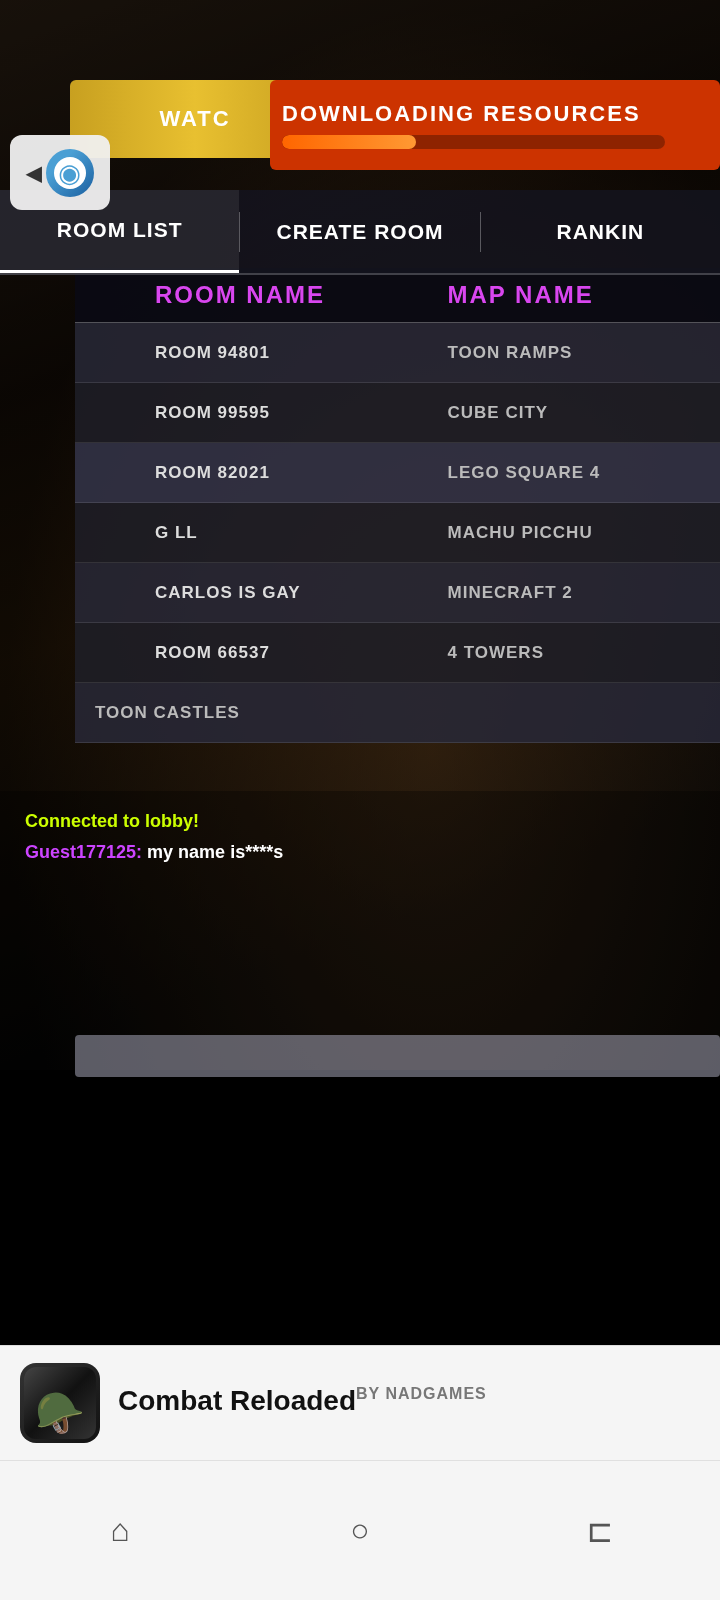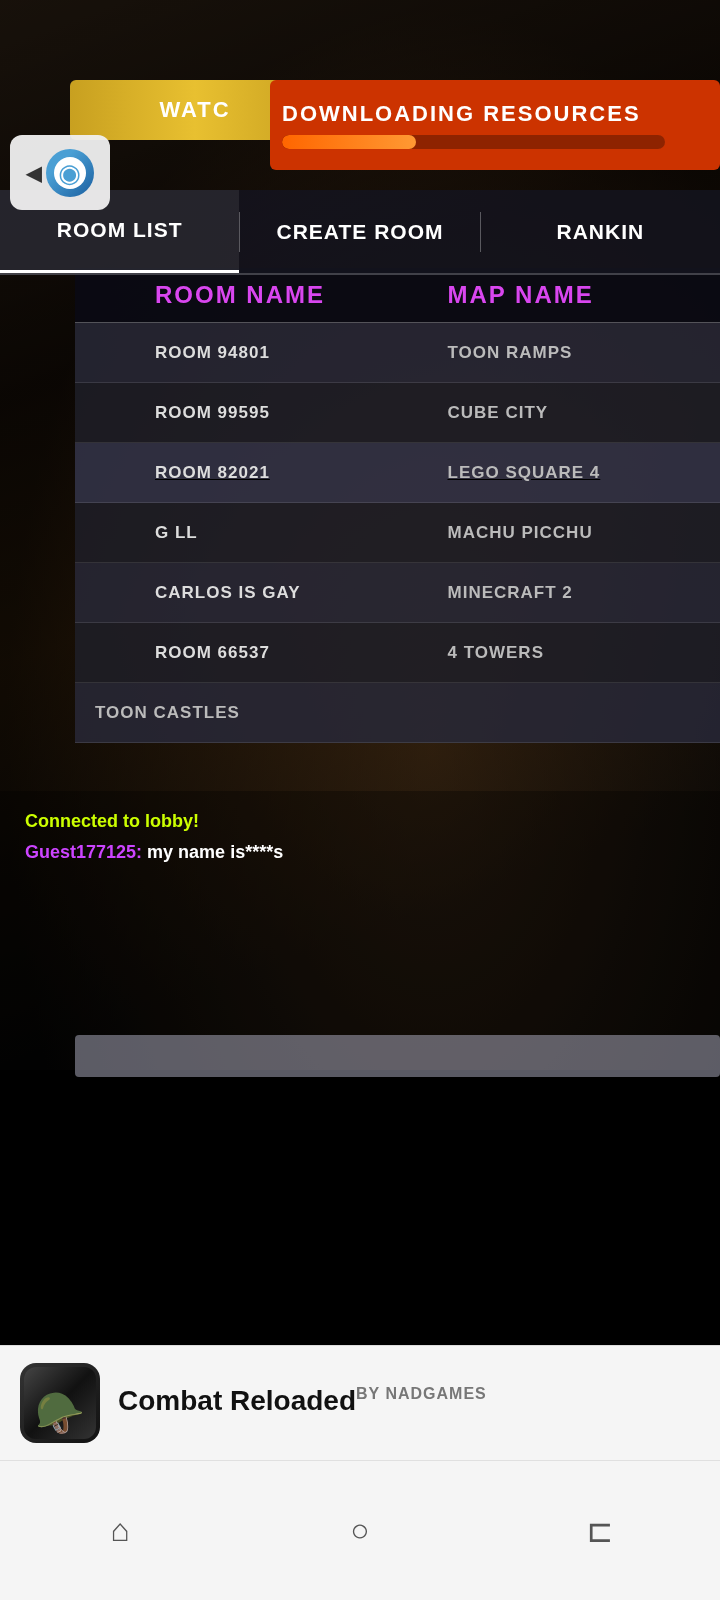--- a/index.html
+++ b/index.html
@@ -81,21 +81,21 @@
       left: 50%;
       transform: translate(-50%, -50%);
     }
 
     
     .watch-banner {
       position: absolute;
       top: 80px;
       left: 70px;
       width: 250px;
-      height: 60px;
+      height: 78px;
       background: linear-gradient(90deg, #c8a020 0%, #e8c030 50%, #c8a020 100%);
       border-radius: 6px;
       display: flex;
       align-items: center;
       justify-content: center;
       z-index: 12;
     }
 
     .watch-text {
       color: #fff;
@@ -227,21 +227,20 @@
       border-bottom: 1px solid rgba(255,255,255,0.1);
       cursor: pointer;
     }
 
     .room-row:nth-child(odd) {
       background: rgba(40,40,55,0.85);
     }
 
     .room-row.highlighted {
       background: rgba(50,50,70,0.9);
-      text-decoration: underline;
     }
 
     .room-col-name {
       flex: 1;
       padding-left: 80px;
     }
 
     .room-col-map {
       flex: 1;
       padding-left: 20px;

